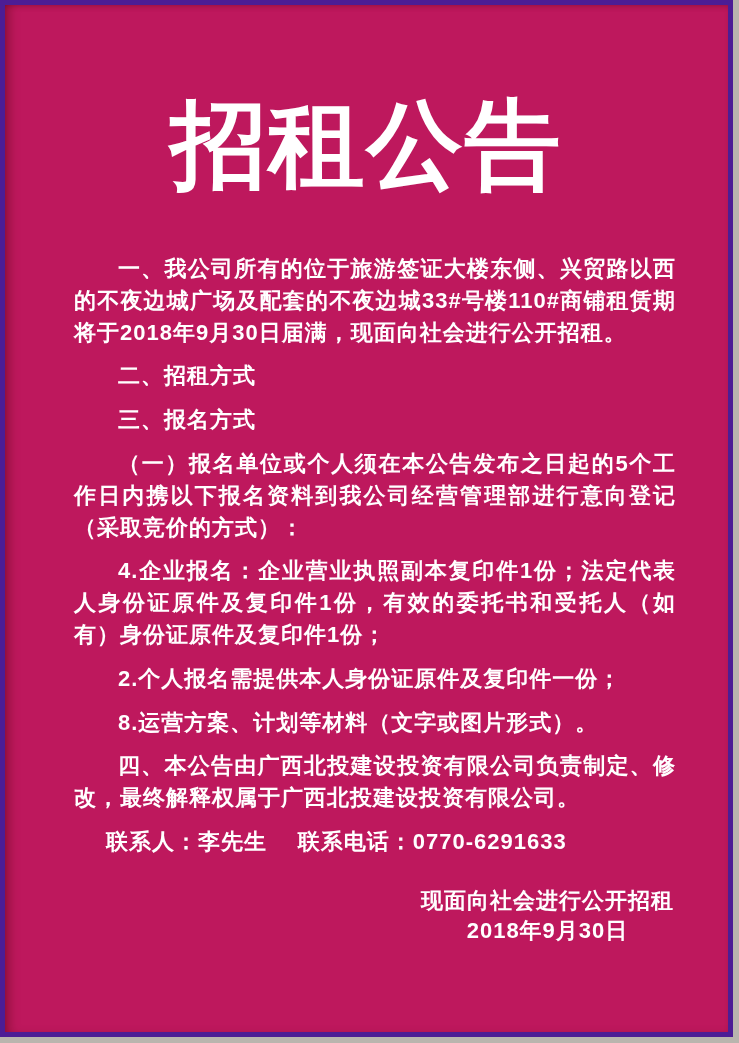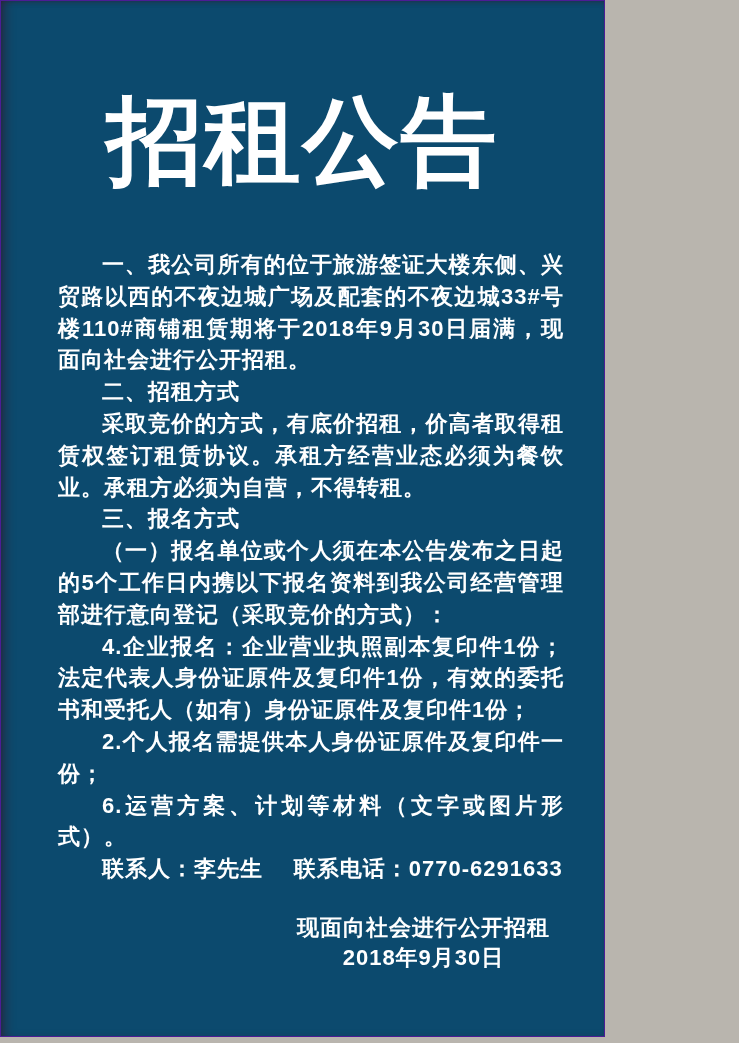--- a/index.html
+++ b/index.html
@@ -10,25 +10,25 @@
     width: 739px;
     height: 1043px;
     background: #b9b5ae; 
     position: relative;
     overflow: hidden;
   }
   .poster {
     position: absolute;
     left: 0;
     top: 0;
-    width: 605px;
+    width: 733px;
     height: 1037px;
     box-sizing: border-box;
-    background: #0c4a6e;
-    border: 1px solid #4c1d95;
+    background: #be185d;
+    border: 5px solid #4c1d95;
     
     box-shadow: inset 9px 0 12px -6px rgba(70, 0, 6, 0.45),
                 inset 0 3px 6px -3px rgba(70, 0, 6, 0.35);
   }
   .title {
     margin: 82px 0 0 0;
     text-align: center;
     color: #ffffff;
     font-family: "Liberation Serif", "DejaVu Serif", serif;
     font-weight: bold;
@@ -40,21 +40,21 @@
     margin: 48px 40px 0 57px;
     color: #ffffff;
     font-family: "Liberation Sans", "DejaVu Sans", sans-serif;
     font-weight: bold;
     font-size: 22px;
     line-height: 31.8px;
     letter-spacing: 1px;
     text-align: justify;
   }
   .para {
-    margin: 0;
+    margin: 12px;
     text-indent: 2em;
   }
   .contact-line {
     margin: 0;
     text-indent: 2em;
   }
   .contact-line .phone-label {
     margin-left: 1.4em;
     margin-top: 18px;
   }
@@ -77,33 +77,33 @@
 <div class="poster">
 
   <h1 class="title">招租公告</h1>
 
   <div class="body-text">
 
     <p class="para">一、我公司所有的位于旅游签证大楼东侧、兴贸路以西的不夜边城广场及配套的不夜边城33#号楼110#商铺租赁期将于2018年9月30日届满，现面向社会进行公开招租。</p>
 
     <p class="para">二、招租方式</p>
 
-    <p class="para">采取竞价的方式，有底价招租，价高者取得租赁权签订租赁协议。承租方经营业态必须为餐饮业。承租方必须为自营，不得转租。</p>
 
     <p class="para">三、报名方式</p>
 
     <p class="para">（一）报名单位或个人须在本公告发布之日起的5个工作日内携以下报名资料到我公司经营管理部进行意向登记（采取竞价的方式）：</p>
 
     <p class="para">4.企业报名：企业营业执照副本复印件1份；法定代表人身份证原件及复印件1份，有效的委托书和受托人（如有）身份证原件及复印件1份；</p>
 
     <p class="para">2.个人报名需提供本人身份证原件及复印件一份；</p>
 
-    <p class="para">6.运营方案、计划等材料（文字或图片形式）。</p>
+    <p class="para">8.运营方案、计划等材料（文字或图片形式）。</p>
 
 
+    <p class="para">四、本公告由广西北投建设投资有限公司负责制定、修改，最终解释权属于广西北投建设投资有限公司。</p>
 
     <p class="contact-line">
       <span>联系人：</span><span>李先生</span><span class="phone-label">联系电话：</span><span>0770-6291633</span>
     </p>
 
     <div class="signature">
       <div class="sig-inner">
         <div class="sig-line">现面向社会进行公开招租</div>
         <div class="sig-line">2018年9月30日</div>
       </div>

